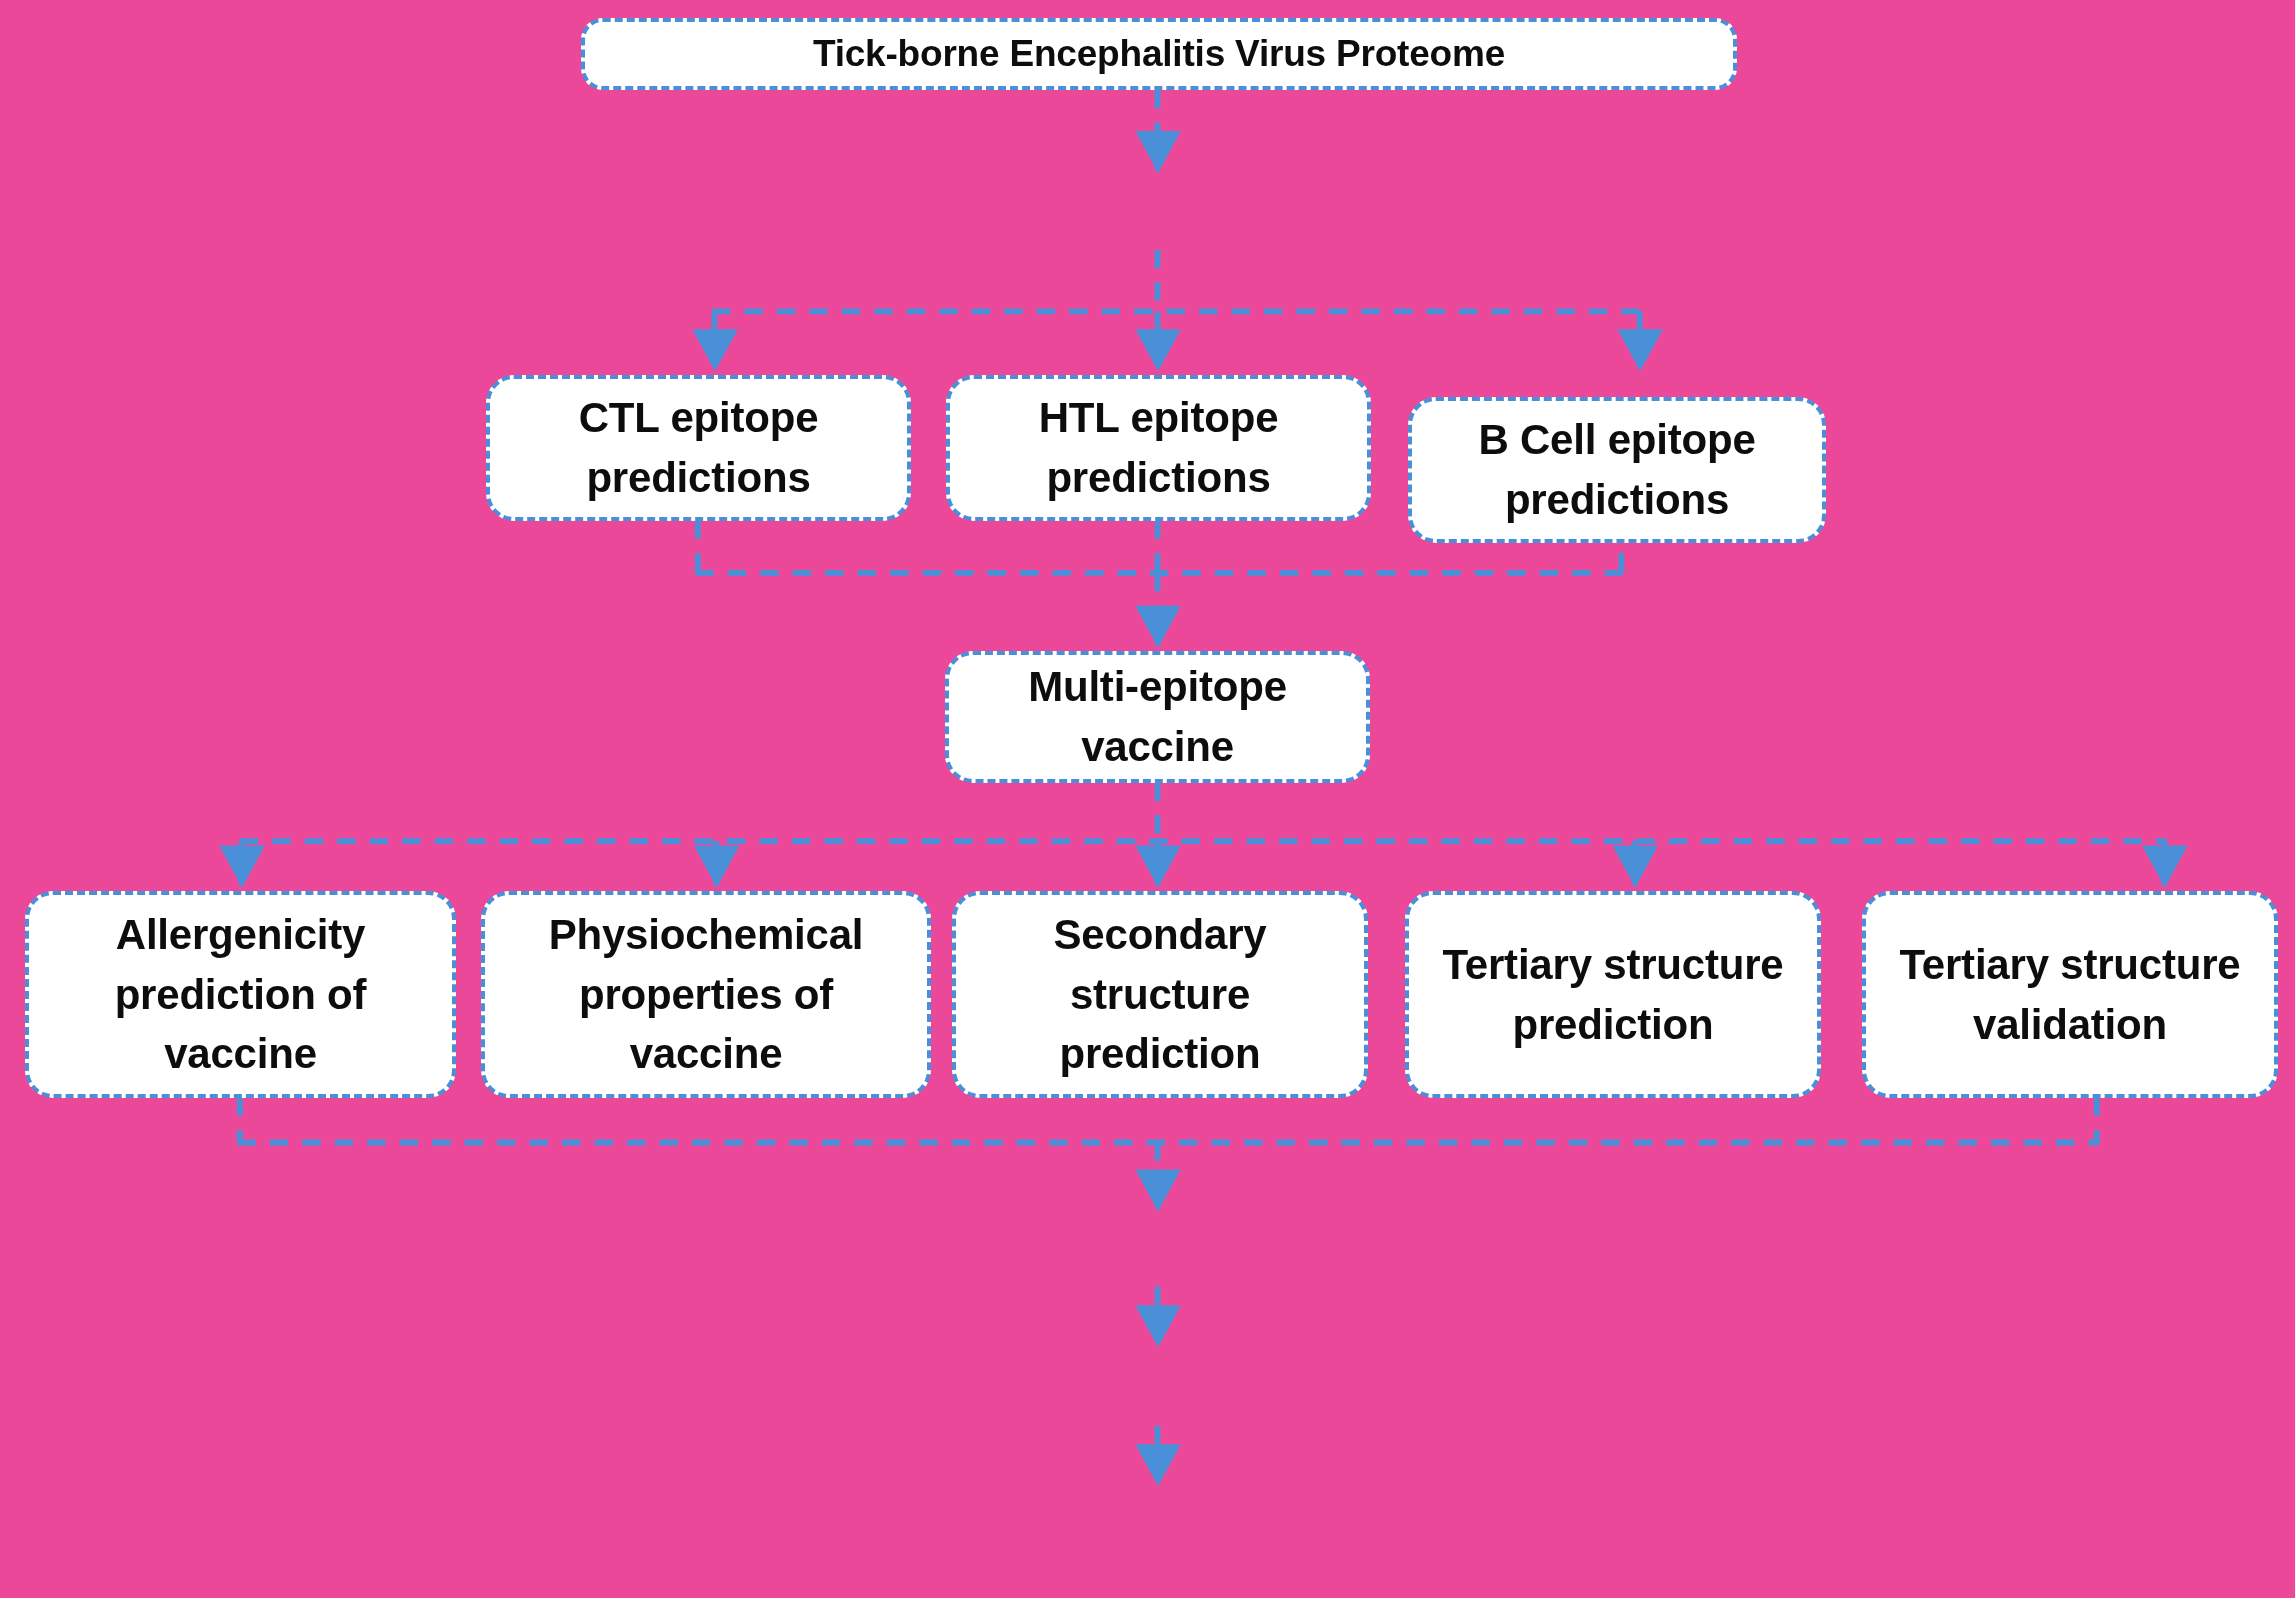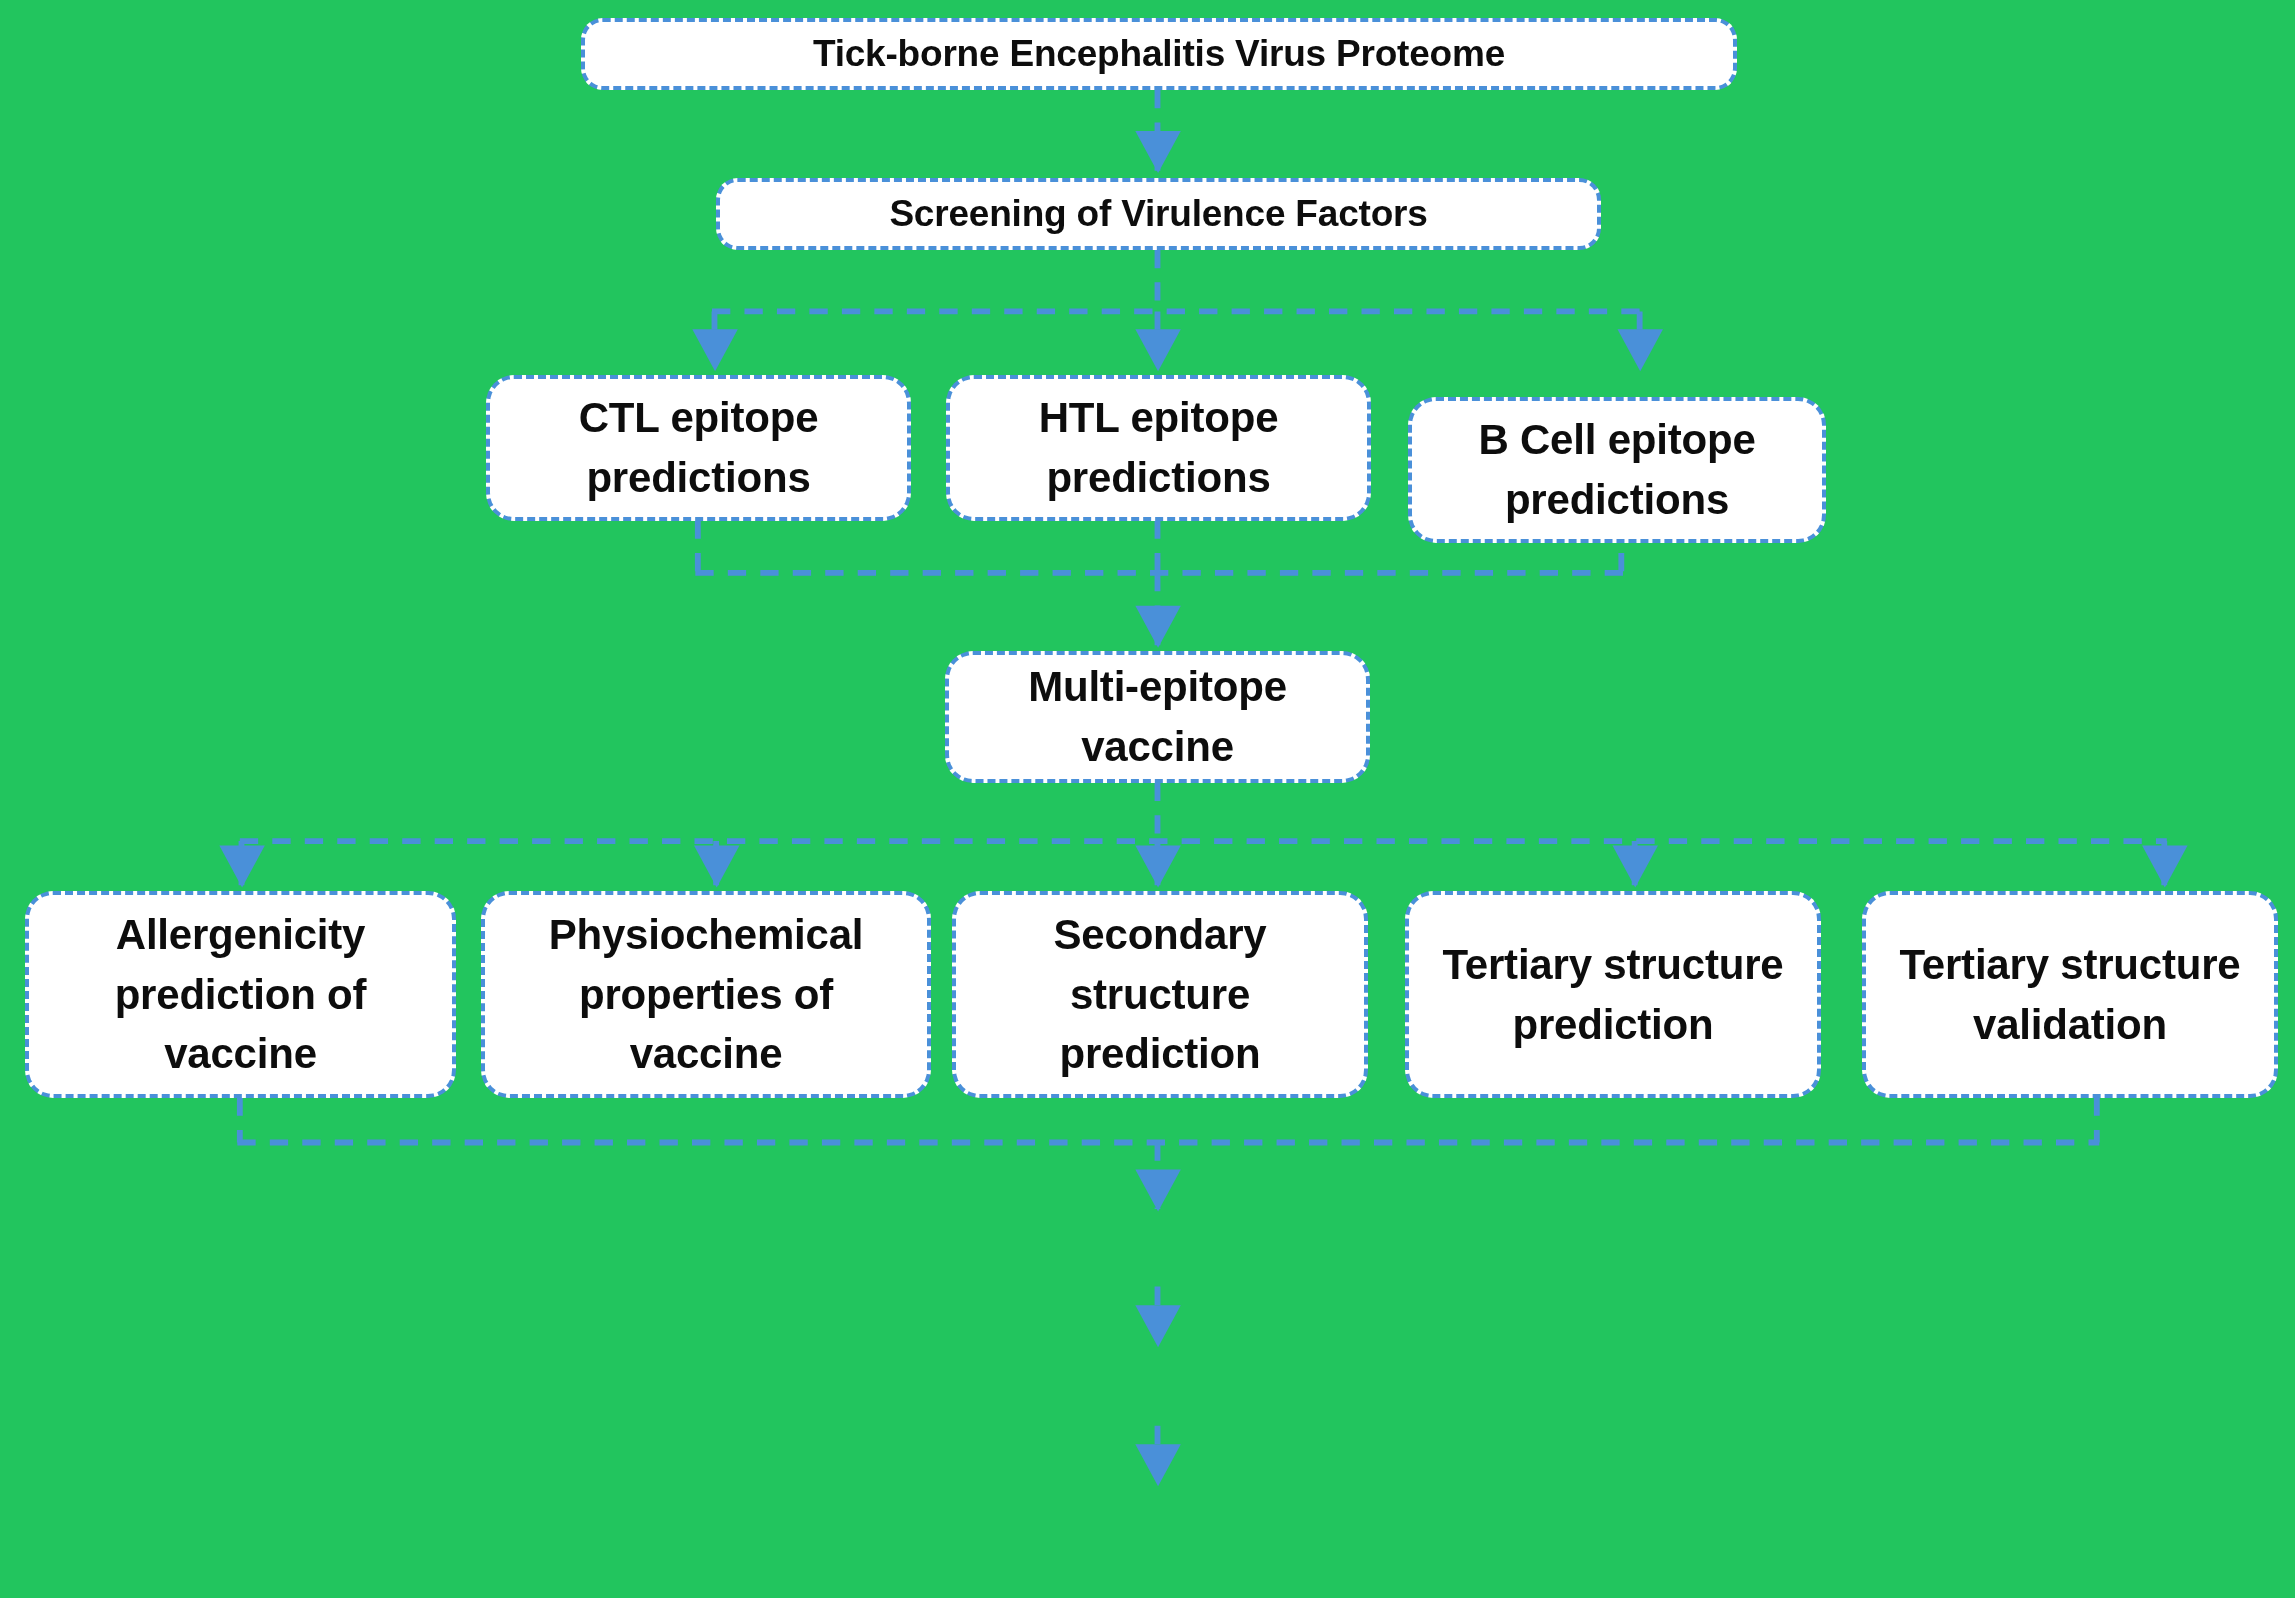--- a/index.html
+++ b/index.html
@@ -7,21 +7,21 @@
     padding: 0;
     background: #ffffff;
   }
   body {
     font-family: "Liberation Sans", sans-serif;
   }
   #canvas {
     position: relative;
     width: 2295px;
     height: 1598px;
-    background: #22c55e;
+    background: #ec4899;
     overflow: hidden;
   }
   #wires {
     position: absolute;
     left: 0;
     top: 0;
     width: 2295px;
     height: 1598px;
     pointer-events: none;
   }
@@ -90,23 +90,20 @@
       <line x1="1390" y1="1545" x2="1390" y2="1615" marker-end="url(#ah)"></line>
 
       <line x1="1390" y1="1712" x2="1390" y2="1782" marker-end="url(#ah)"></line>
     </g>
   </svg>
 
   <div class="node n-wide" style="left:581px; top:18.3px; width:1156px; height:72px;">
     <span>Tick-borne Encephalitis  Virus Proteome</span>
   </div>
 
-  <div class="node n-wide" style="left:716px; top:178px; width:885px; height:72px;">
-    <span>Screening of Virulence Factors</span>
-  </div>
 
   <div class="node n-tall" style="left:486px; top:375px; width:425px; height:146px;">
     <span>CTL epitope
 predictions</span>
   </div>
 
   <div class="node n-tall" style="left:946px; top:375px; width:425px; height:146px;">
     <span>HTL epitope
 predictions</span>
   </div>

